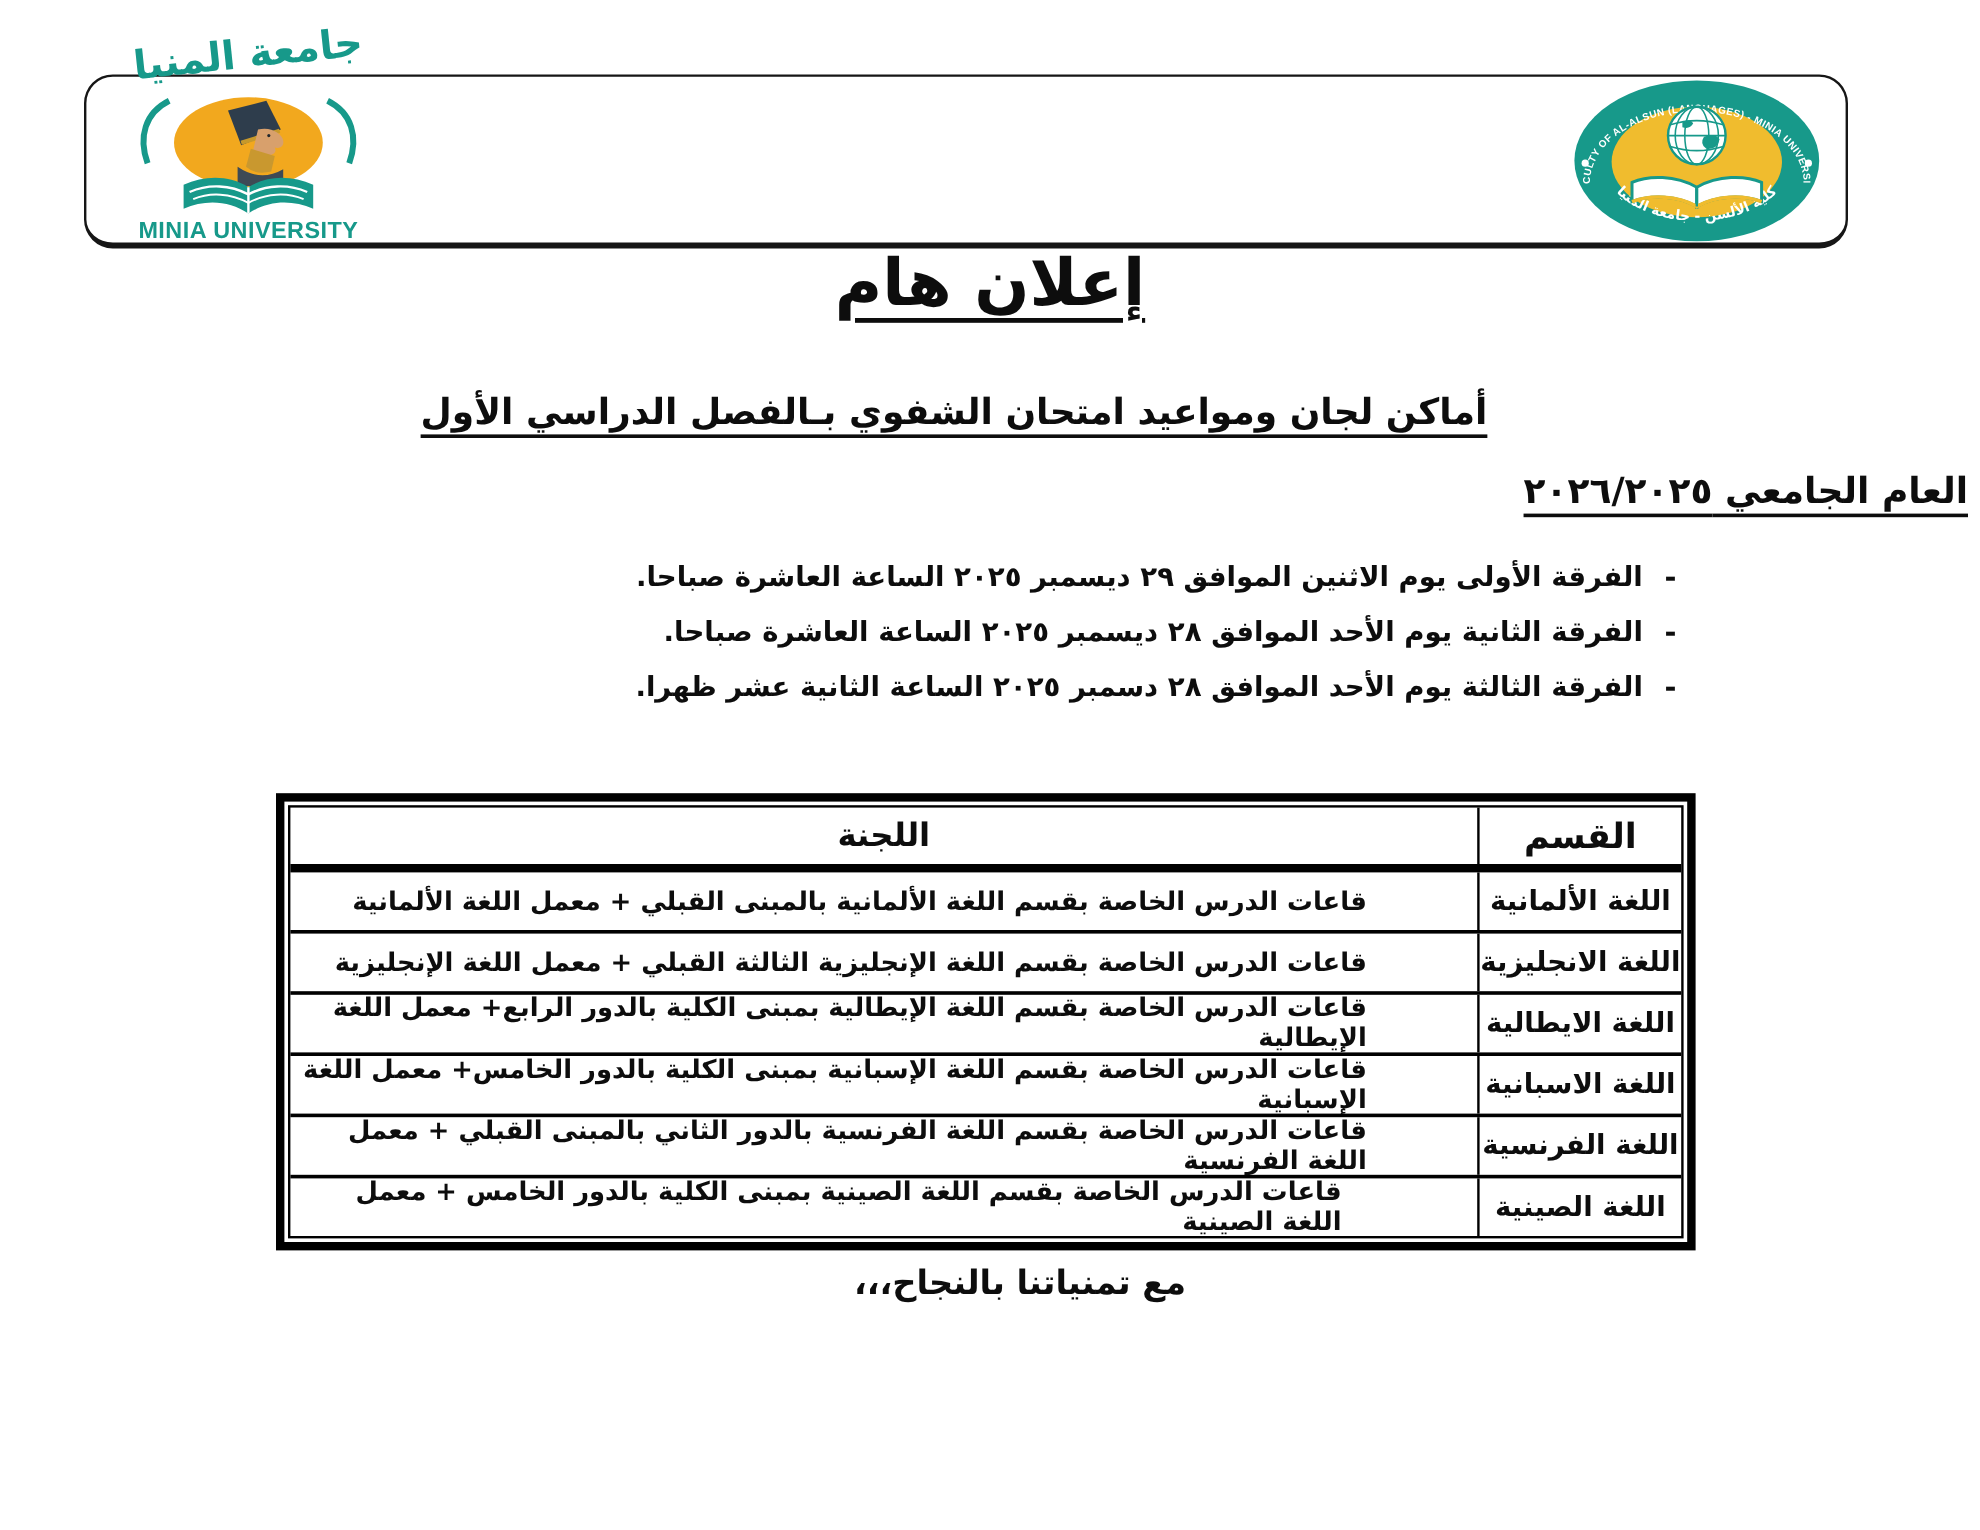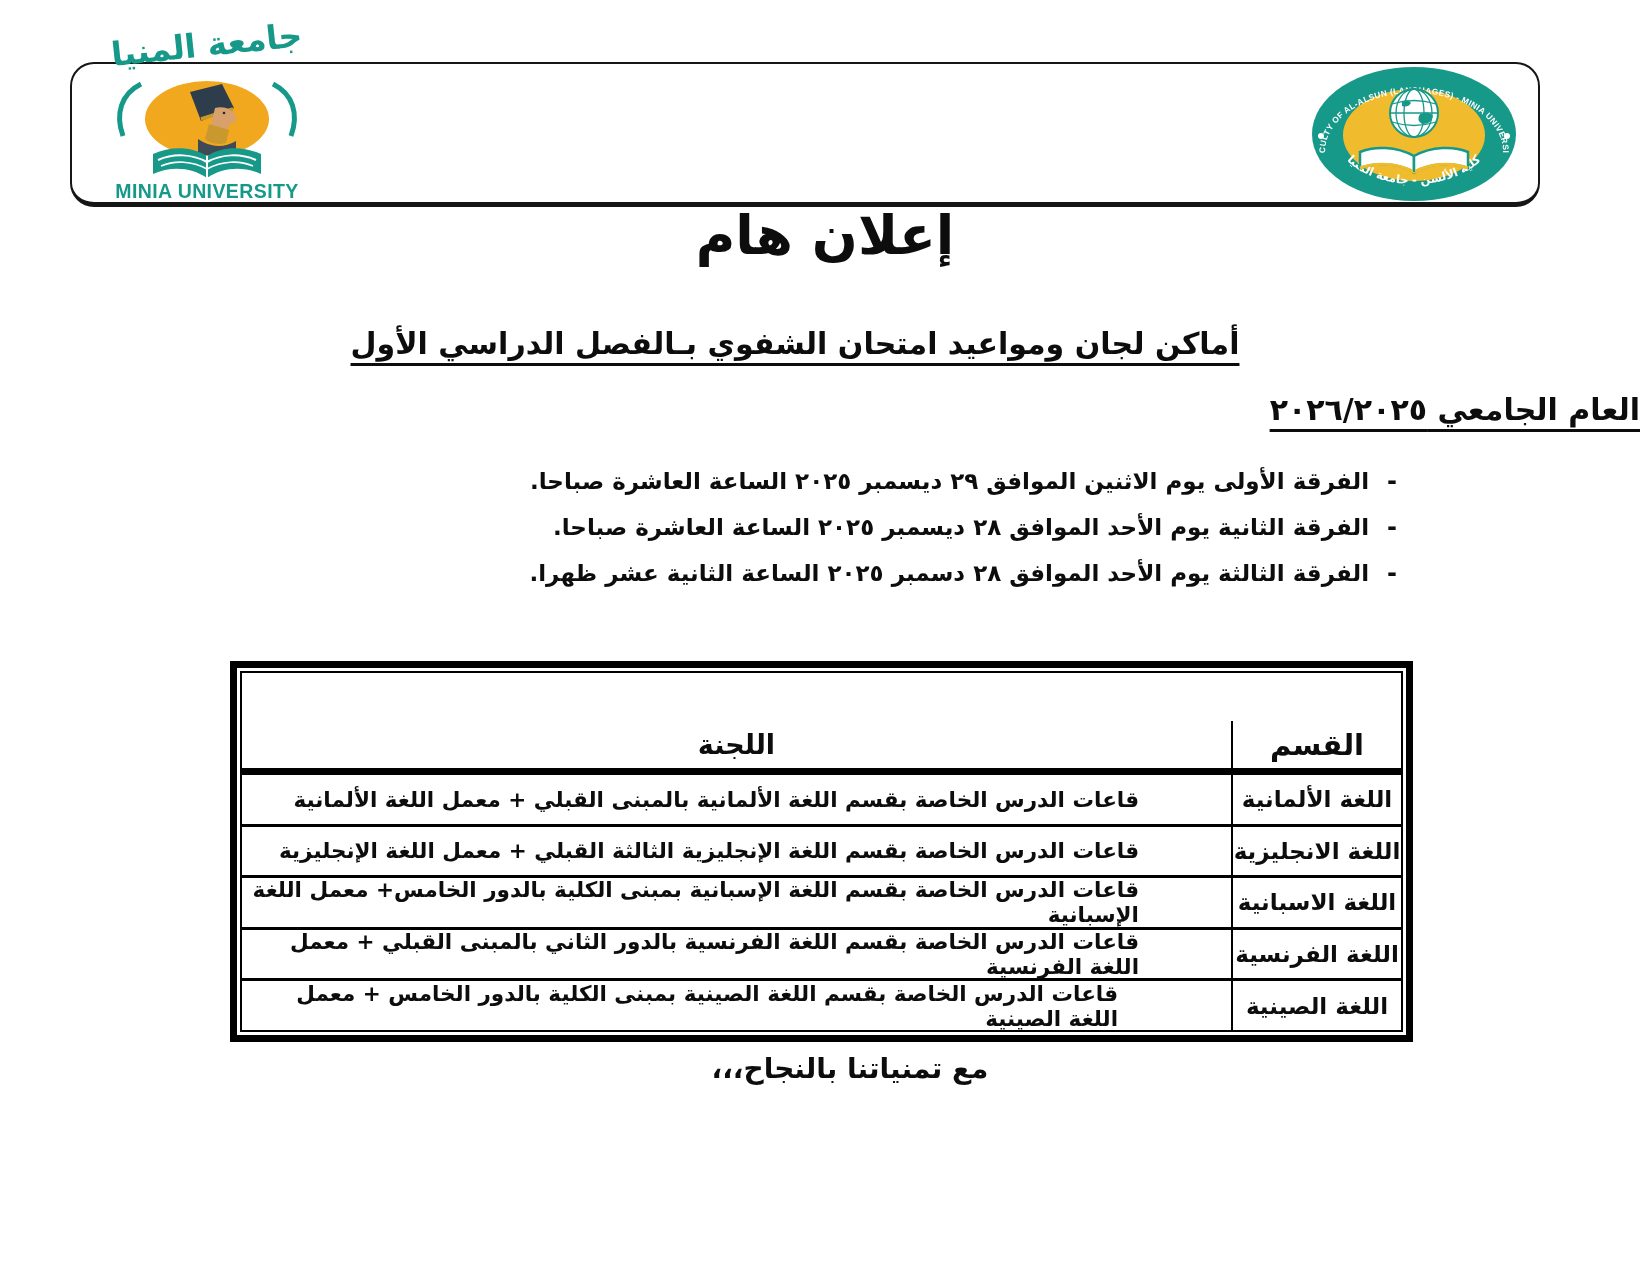--- a/index.html
+++ b/index.html
@@ -16,21 +16,21 @@
   }
   .minia-logo { position:absolute; left:95px; top:4px; width:215px; height:202px; z-index:3; }
   .alsun-logo { position:absolute; left:1308px; top:64px; width:212px; height:140px; z-index:3; }
   svg text { user-select:none; }
   .latin-svg-text { font-family:"Liberation Sans","DejaVu Sans",sans-serif; }
   .arabic-svg-text { font-family:"DejaVu Sans",sans-serif; }
   
   .title {
     position:absolute; top:204px; left:0; right:0; text-align:center; direction:rtl;
     font-size:54px; font-weight:bold;
-    text-decoration-thickness:4px; text-underline-offset:11px;
+    text-decoration:underline; text-decoration-thickness:4px; text-underline-offset:11px;
   }
   .subtitle {
     position:absolute; left:0; text-align:center; direction:rtl;
     font-weight:bold; font-size:30px;
     text-decoration:underline; text-decoration-thickness:3px; text-underline-offset:9px;
   }
   .s1 { top:326px; right:60px; }
   .s2 { top:392px; right:10px;text-align:right; }
   
   .bullets { position:absolute; top:458px; right:253px; direction:rtl; }
@@ -39,21 +39,21 @@
     height:46px; font-size:23px; font-weight:bold;
   }
   .bullet .dash { font-size:24px; }
   
   .table-wrap {
     position:absolute; left:230px; top:661px; width:1183px; height:381px;
     border:7px solid #000; padding:3px; background:#fff;
   }
   .table-inner { width:100%; height:100%; border:2px solid #000; display:flex; flex-direction:column; }
   .trow { display:flex; flex-direction:row; flex:1; border-bottom:3px solid #000; min-height:0; }
-  .trow.thead { flex:0 0 54px; border-bottom:7px solid #000;margin-top:48px; }
+  .trow.thead { flex:0 0 54px; border-bottom:7px solid #000; }
   .trow:last-child { border-bottom:none;gap:21px; }
   .cell { display:flex; align-items:center; direction:rtl; }
   .cell.committee {
     flex:1; justify-content:flex-start; padding-right:92px;
     font-size:21.5px; font-weight:bold;
   }
   .cell.dept {
     width:170px; border-left:2px solid #000; justify-content:center;
     font-size:23px; font-weight:bold; text-align:center;
   }
@@ -169,20 +169,24 @@
       </div>
       <div class="trow">
         <div class="cell committee">قاعات الدرس الخاصة بقسم اللغة الألمانية بالمبنى القبلي + معمل اللغة الألمانية</div>
         <div class="cell dept">اللغة الألمانية</div>
       </div>
       <div class="trow">
         <div class="cell committee">قاعات الدرس الخاصة بقسم اللغة الإنجليزية الثالثة القبلي + معمل اللغة الإنجليزية</div>
         <div class="cell dept">اللغة الانجليزية</div>
       </div>
       <div class="trow">
+        <div class="cell committee">قاعات الدرس الخاصة بقسم اللغة الإيطالية بمبنى الكلية بالدور الرابع+ معمل اللغة الإيطالية</div>
+        <div class="cell dept">اللغة الايطالية</div>
+      </div>
+      <div class="trow">
         <div class="cell committee">قاعات الدرس الخاصة بقسم اللغة الإسبانية بمبنى الكلية بالدور الخامس+ معمل اللغة الإسبانية</div>
         <div class="cell dept">اللغة الاسبانية</div>
       </div>
       <div class="trow">
         <div class="cell committee">قاعات الدرس الخاصة بقسم اللغة الفرنسية بالدور الثاني بالمبنى القبلي + معمل اللغة الفرنسية</div>
         <div class="cell dept">اللغة الفرنسية</div>
       </div>
       <div class="trow">
         <div class="cell committee">قاعات الدرس الخاصة بقسم اللغة الصينية بمبنى الكلية بالدور الخامس + معمل اللغة الصينية</div>
         <div class="cell dept">اللغة الصينية</div>

